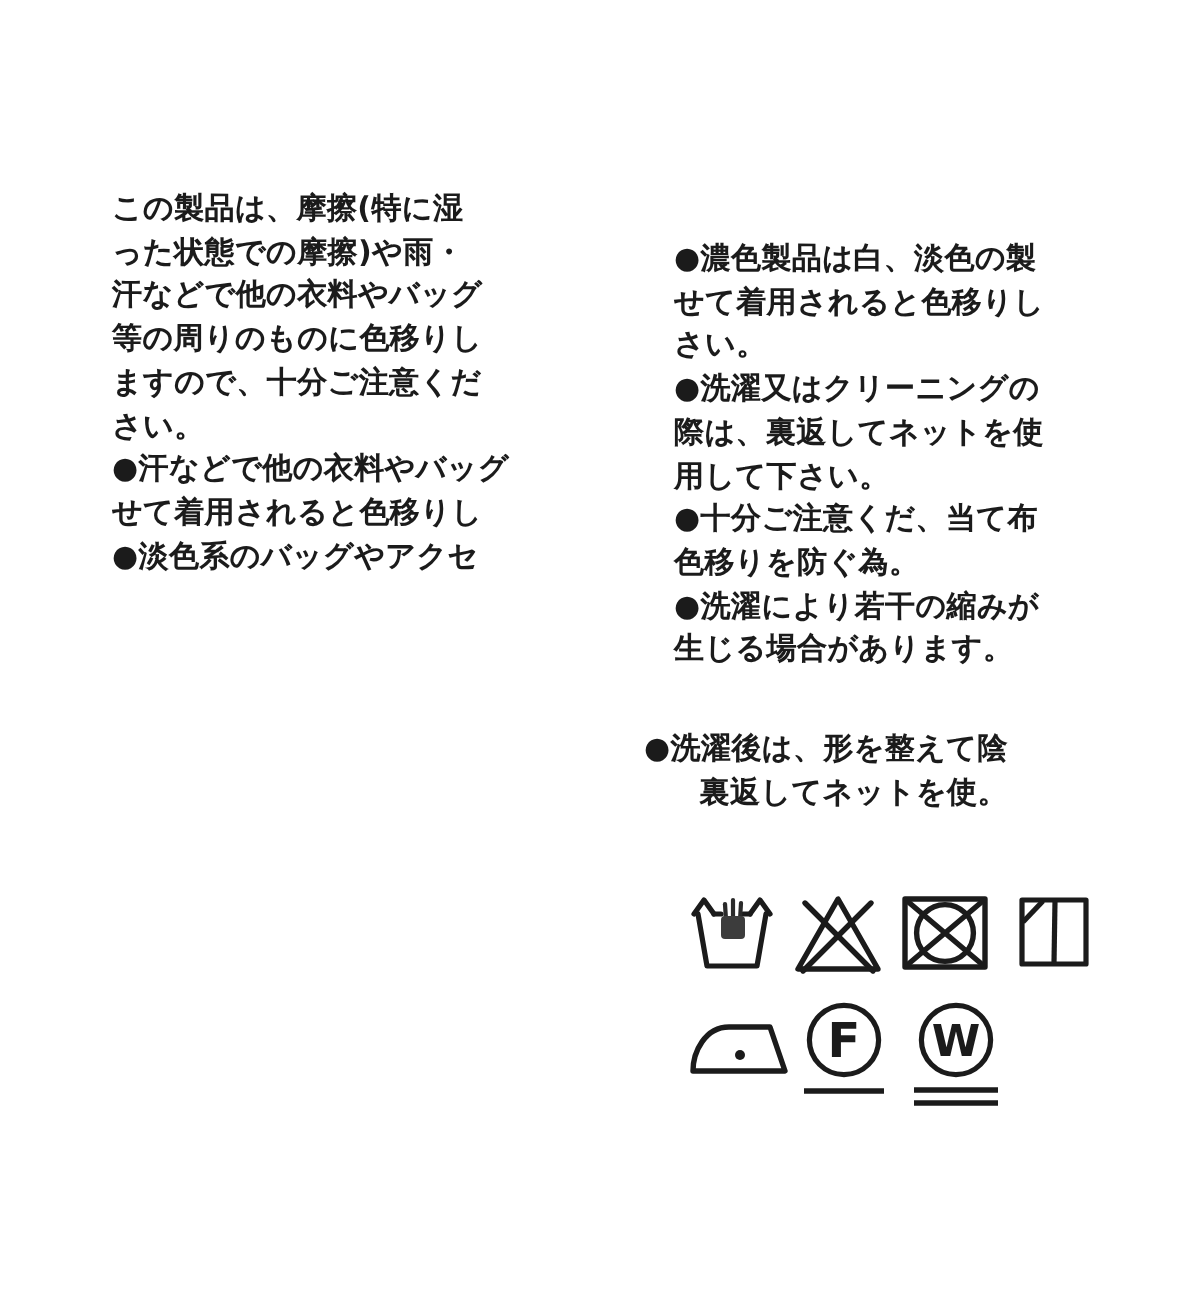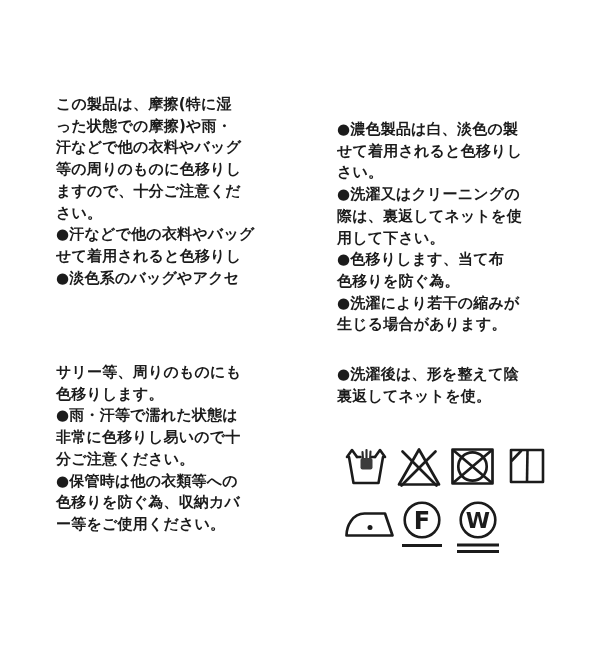--- a/index.html
+++ b/index.html
@@ -33,45 +33,35 @@
     <div>った状態での摩擦)や雨・</div>
     <div>汗などで他の衣料やバッグ</div>
     <div>等の周りのものに色移りし</div>
     <div>ますので、十分ご注意くだ</div>
     <div>さい。</div>
     <div>●汗などで他の衣料やバッグ</div>
     <div>せて着用されると色移りし</div>
     <div>●淡色系のバッグやアクセ</div>
   </div>
 
-  <div class="tblock" style="left:56px;top:362px;">
-    <div>サリー等、周りのものにも</div>
-    <div>色移りします。</div>
-    <div>●雨・汗等で濡れた状態は</div>
-    <div>非常に色移りし易いので十</div>
-    <div>分ご注意ください。</div>
-    <div>●保管時は他の衣類等への</div>
-    <div>色移りを防ぐ為、収納カバ</div>
-    <div>ー等をご使用ください。</div>
-  </div>
 
   <div class="tblock" style="left:337px;top:119px;">
     <div>●濃色製品は白、淡色の製</div>
     <div>せて着用されると色移りし</div>
     <div>さい。</div>
     <div>●洗濯又はクリーニングの</div>
     <div>際は、裏返してネットを使</div>
     <div>用して下さい。</div>
-    <div>●色移りします、当て布</div>
+    <div>●十分ご注意くだ、当て布</div>
     <div>色移りを防ぐ為。</div>
     <div>●洗濯により若干の縮みが</div>
     <div>生じる場合があります。</div>
   </div>
 
-  <div class="tblock" style="left:337px;top:364px;">
+  <div class="tblock" style="left:322px;top:364px;text-align:right;">
     <div>●洗濯後は、形を整えて陰</div>
     <div>裏返してネットを使。</div>
   </div>
 
   <div class="sym" style="left:344px;top:447px;">
     <svg width="44" height="39" viewBox="0 0 44 39">
       <g fill="none" stroke="#1b1b1b" stroke-width="2.6" stroke-linecap="round" stroke-linejoin="round">
         <path d="M3,10 L8,3 L13,10"></path>
         <path d="M31,10 L36,3 L41,10"></path>
         <path d="M13,10 L16.5,10 M27.5,10 L31,10"></path>

